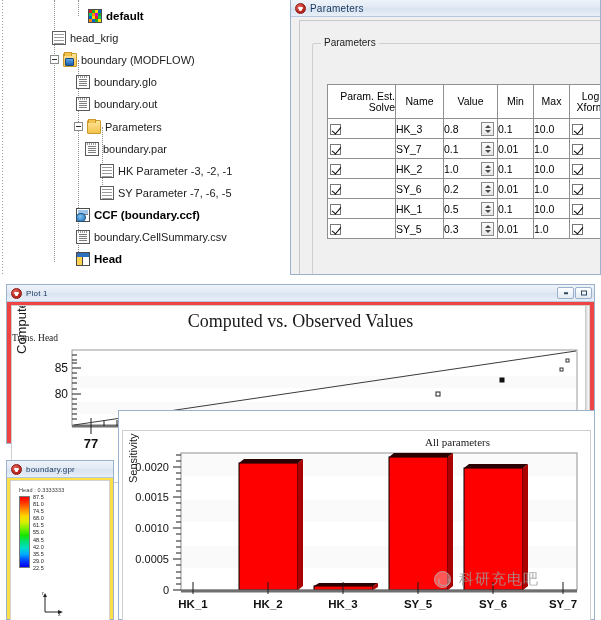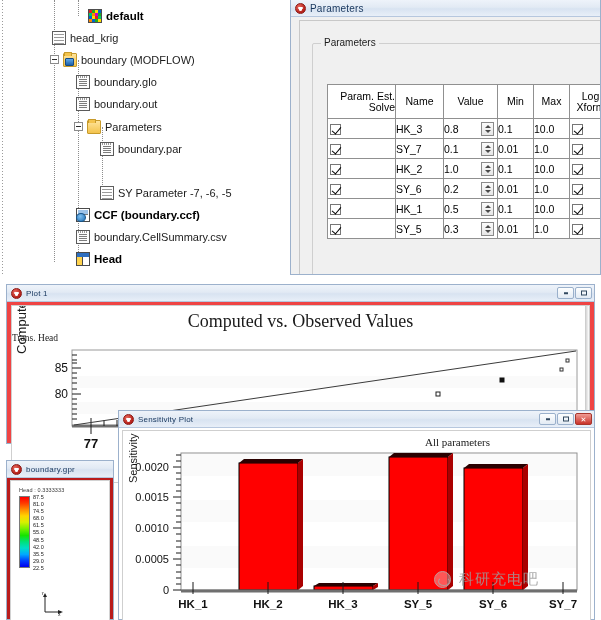--- a/index.html
+++ b/index.html
@@ -186,21 +186,21 @@
     font-family:"Liberation Serif", serif; font-size:9.5px; color:#1a1a1a; }
   .p1-ylabel {
     position:absolute; left:2px; top:48px;
     transform:rotate(-90deg); transform-origin:left top;
     font-size:13px; color:#1a1a1a; white-space:nowrap;
   }
 
   
   #gpr {
     position:absolute; left:6px; top:460px; width:108px; height:160px;
-    background:#b91c1c; border:1px solid #9cb1cc;
+    background:#fde047; border:1px solid #9cb1cc;
   }
   #gpr .gpr-body { position:absolute; left:3px; top:19px; right:3px; bottom:-20px;
     background:#fff; border:1px solid #d2d2d2; }
   .legend-head { position:absolute; left:8px; top:6px; font-size:5.5px; color:#3a3a3a;
     white-space:nowrap; letter-spacing:.1px; }
   .legend-bar {
     position:absolute; left:8px; top:15px; width:11px; height:72px;
     background:linear-gradient(to bottom,
       #ff0000 0%, #ff3b00 9%, #ff8c00 18%, #ffd400 27%,
       #d8f000 36%, #7bf000 45%, #14e400 55%,
@@ -300,25 +300,29 @@
     <div class="trow" style="left:76px; top:94px;">
       <span class="ic ic-doc"></span>
       <span class="tlabel">boundary.out</span>
     </div>
 
     <div class="trow" style="left:87px; top:117px;">
       <span class="ic ic-folder"></span>
       <span class="tlabel">Parameters</span>
     </div>
 
-    <div class="trow" style="left:100px; top:139px;">
+    <div class="trow" style="left:85px; top:139px;">
       <span class="ic ic-doc"></span>
       <span class="tlabel">boundary.par</span>
     </div>
 
+    <div class="trow" style="left:100px; top:161px;">
+      <span class="ic ic-table"></span>
+      <span class="tlabel">HK Parameter -3, -2, -1</span>
+    </div>
 
     <div class="trow" style="left:100px; top:183px;">
       <span class="ic ic-table"></span>
       <span class="tlabel">SY Parameter -7, -6, -5</span>
     </div>
 
     <div class="trow" style="left:76px; top:205px;">
       <span class="ic ic-ccf"></span>
       <span class="tlabel bold">CCF (boundary.ccf)</span>
     </div>
@@ -511,35 +515,20 @@
         <line x1="4" y1="20" x2="20" y2="20" stroke="#222" stroke-width="1"></line>
         <polygon points="4,1 2,5 6,5" fill="#222"></polygon>
         <polygon points="22,20 17,18 17,22" fill="#222"></polygon>
         <text x="0" y="3" font-size="5" font-family="Liberation Sans, sans-serif" fill="#222">Y</text>
         <text x="17" y="24" font-size="5" font-family="Liberation Sans, sans-serif" fill="#222">x</text>
       </svg>
     </div>
   </div>
 
   <div id="sens">
-    <div class="win-title">
-      <span class="app-icon"></span>
-      <span class="ttl">Sensitivity Plot</span>
-      <span class="btns">
-        <span class="wbtn">
-            <i class="mini-dot"></i>
-          </span>
-        <span class="wbtn">
-            <i class="maxi-sq"></i>
-          </span>
-        <span class="wbtn close">
-            <i>✕</i>
-          </span>
-      </span>
-    </div>
 
     <div class="sens-body">
       <div class="sens-sub">All parameters</div>
       <div class="sens-ylabel">Sensitivity</div>
 
       <svg width="469" height="190" style="position:absolute;left:0;top:18px;">
 
         <rect x="58" y="4" width="396" height="137" fill="#ffffff" stroke="#8f8f8f" stroke-width="1"></rect>
         <rect x="59" y="5" width="394" height="22" fill="#fafafa"></rect>
         <rect x="59" y="51" width="394" height="22" fill="#fafafa"></rect>

